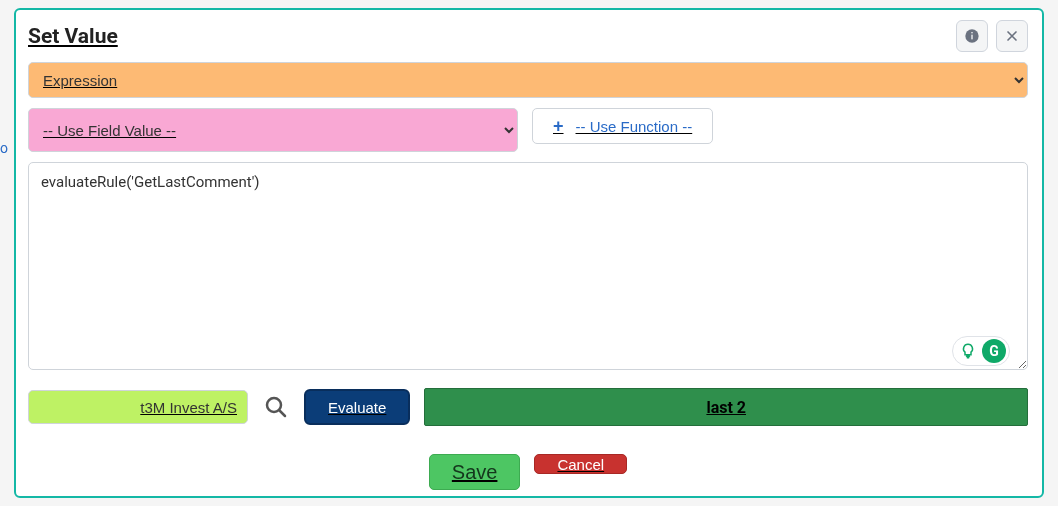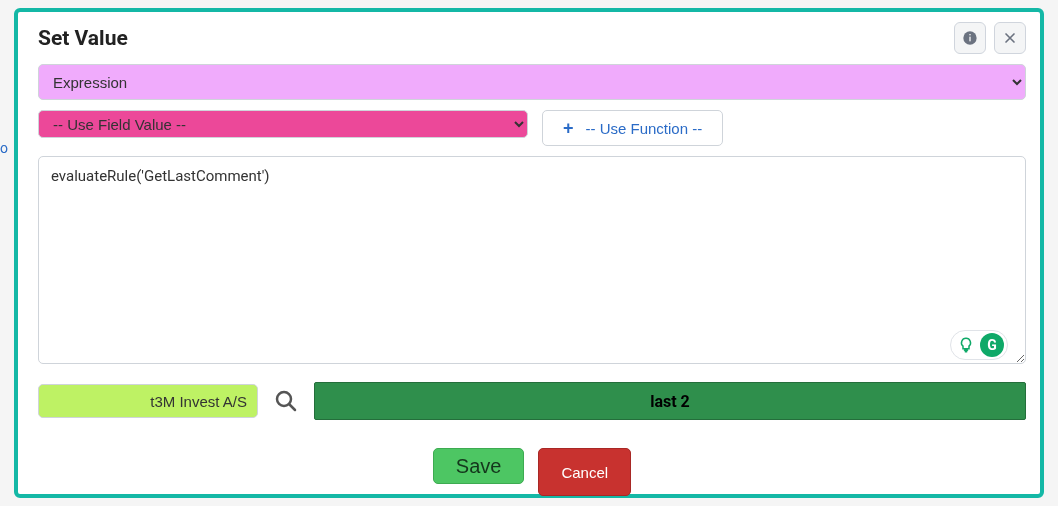--- a/index.html
+++ b/index.html
@@ -15,23 +15,24 @@
       position: relative;
       overflow: hidden;
     }
     .modal {
       position: absolute;
       top: 8px;
       left: 14px;
       right: 14px;
       bottom: 8px;
       background: #fff;
-      border: 4px solid #14b8a6;
+      border: 2px solid #14b8a6;
       border-radius: 6px;
-      padding: 10px 14px 14px 20px;
+      padding: 10px 14px 14px 12px;
+      text-decoration: underline;
     }
     .modal-header {
       display: flex;
       align-items: center;
       justify-content: space-between;
       margin-bottom: 10px;
     }
     .modal-title {
       font-size: 21px;
       font-weight: 700;
@@ -63,32 +64,32 @@
       margin-bottom: 10px;
     }
     .select-full {
       width: 100%;
       height: 36px;
       border: 1px solid #cfd4da;
       border-radius: 5px;
       padding: 0 10px;
       font-size: 15px;
       color: #333;
-      background: #f0abfc;
+      background: #fdba74;
       appearance: auto;
     }
     .select-half {
       flex: 0 0 490px;
-      height: 28px;
+      height: 44px;
       border: 1px solid #cfd4da;
       border-radius: 5px;
       padding: 0 10px;
       font-size: 15px;
       color: #333;
-      background: #ec4899;
+      background: #f9a8d4;
       appearance: auto;
     }
     .use-function-btn {
       height: 36px;
       padding: 0 20px;
       border: 1px solid #cfd4da;
       border-radius: 5px;
       background: #fff;
       display: flex;
       align-items: center;
@@ -215,21 +216,21 @@
       height: 36px;
       padding: 0 22px;
       background: #4dc663;
       border: 1px solid #3dab51;
       color: #14361c;
       border-radius: 5px;
       font-size: 20px;
       cursor: pointer;
     }
     .cancel-btn {
-      height: 48px;
+      height: 20px;
       padding: 0 22px;
       background: #c8322f;
       border: 1px solid #a82825;
       color: #fff;
       border-radius: 5px;
       font-size: 15px;
       cursor: pointer;
     }
     .bg-hint-left {
       position: absolute;
@@ -293,20 +294,21 @@
   </div>
 
   <div class="eval-row">
     <input type="text" class="text-input" value="t3M Invest A/S" style="">
     <button class="search-icon-btn" aria-label="Search">
       <svg viewBox="0 0 24 24">
         <circle cx="10" cy="10" r="7" fill="none" stroke="#555" stroke-width="2.5"></circle>
         <line x1="15.5" y1="15.5" x2="21" y2="21" stroke="#555" stroke-width="2.5" stroke-linecap="round"></line>
       </svg>
     </button>
+    <button class="evaluate-btn">Evaluate</button>
     <div class="result-banner">last 2</div>
   </div>
 
   <div class="footer">
     <button class="save-btn">Save</button>
     <button class="cancel-btn">Cancel</button>
   </div>
 
 </div>
 

